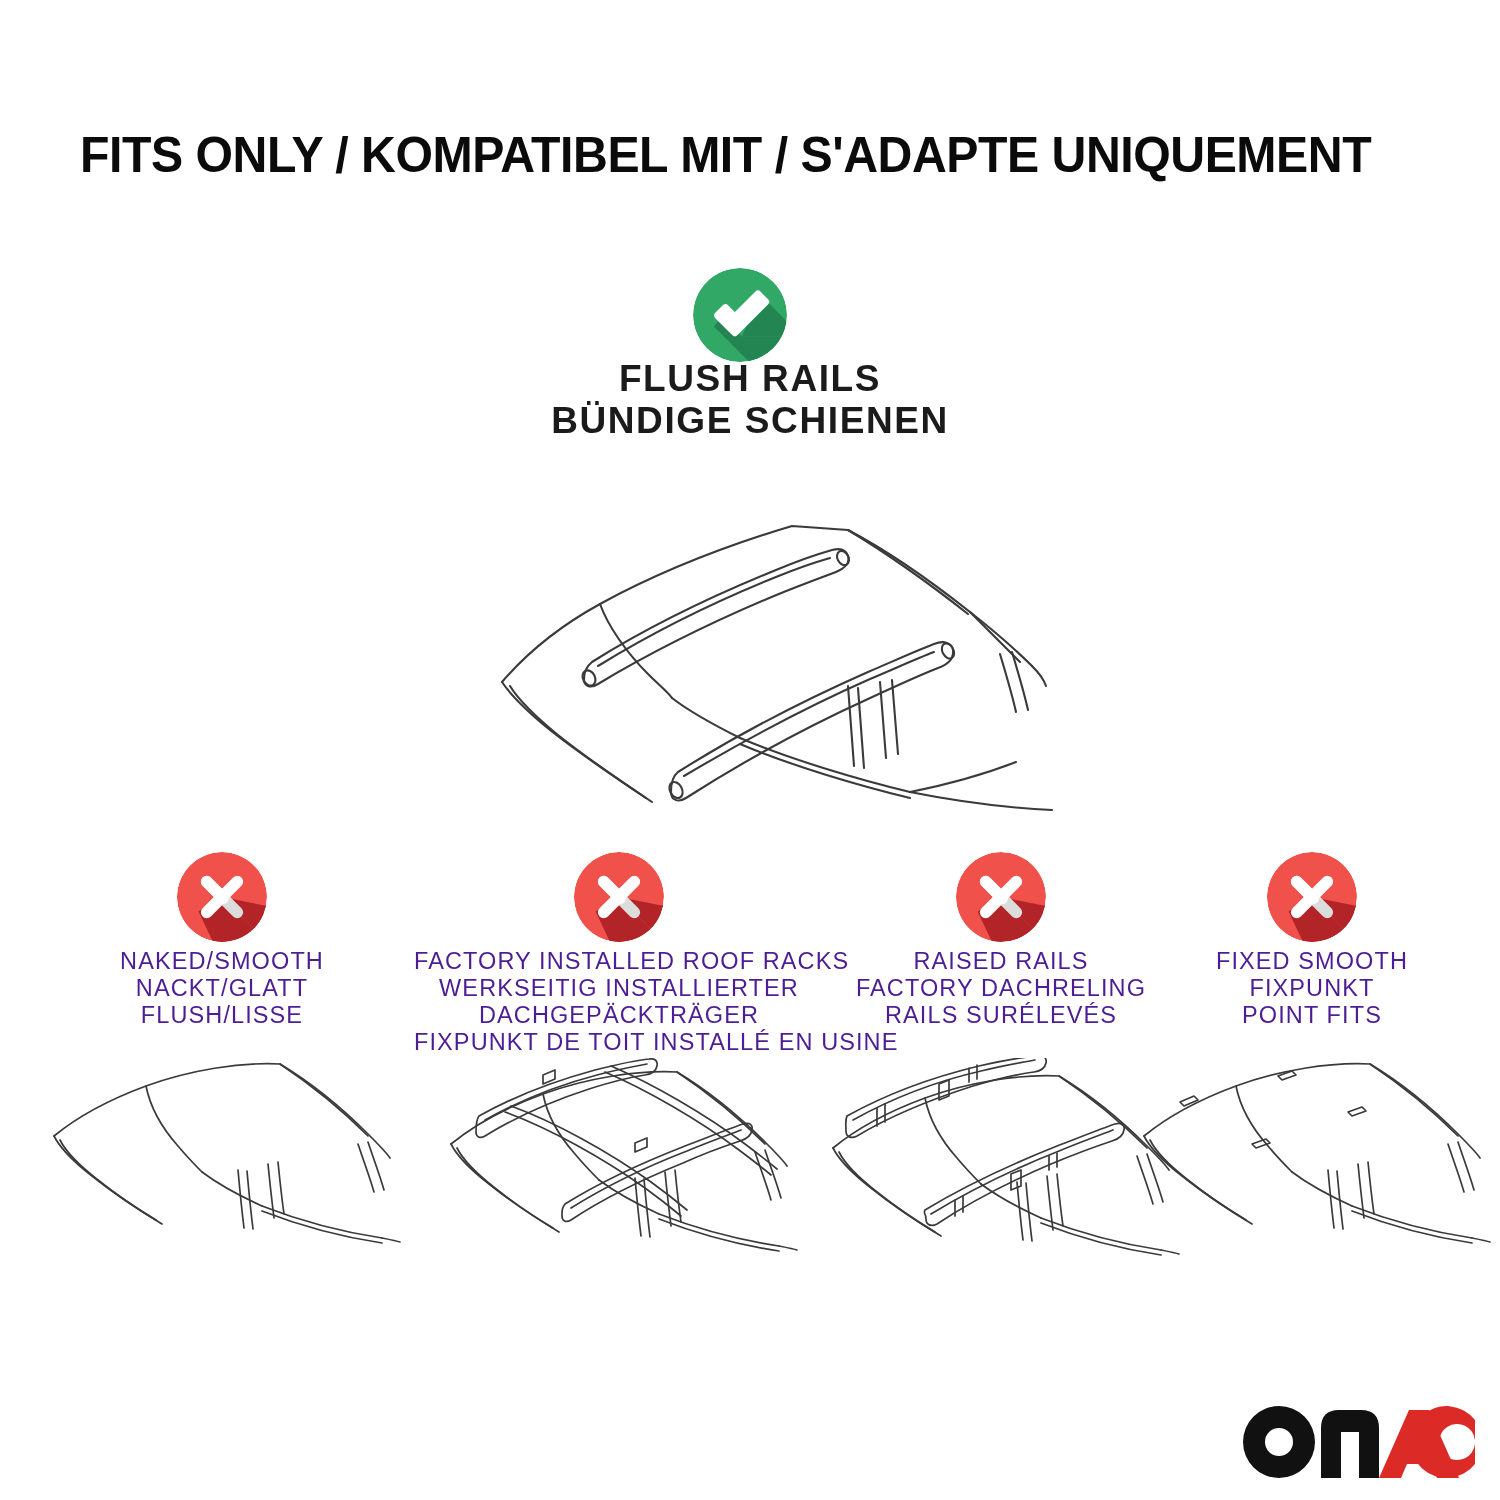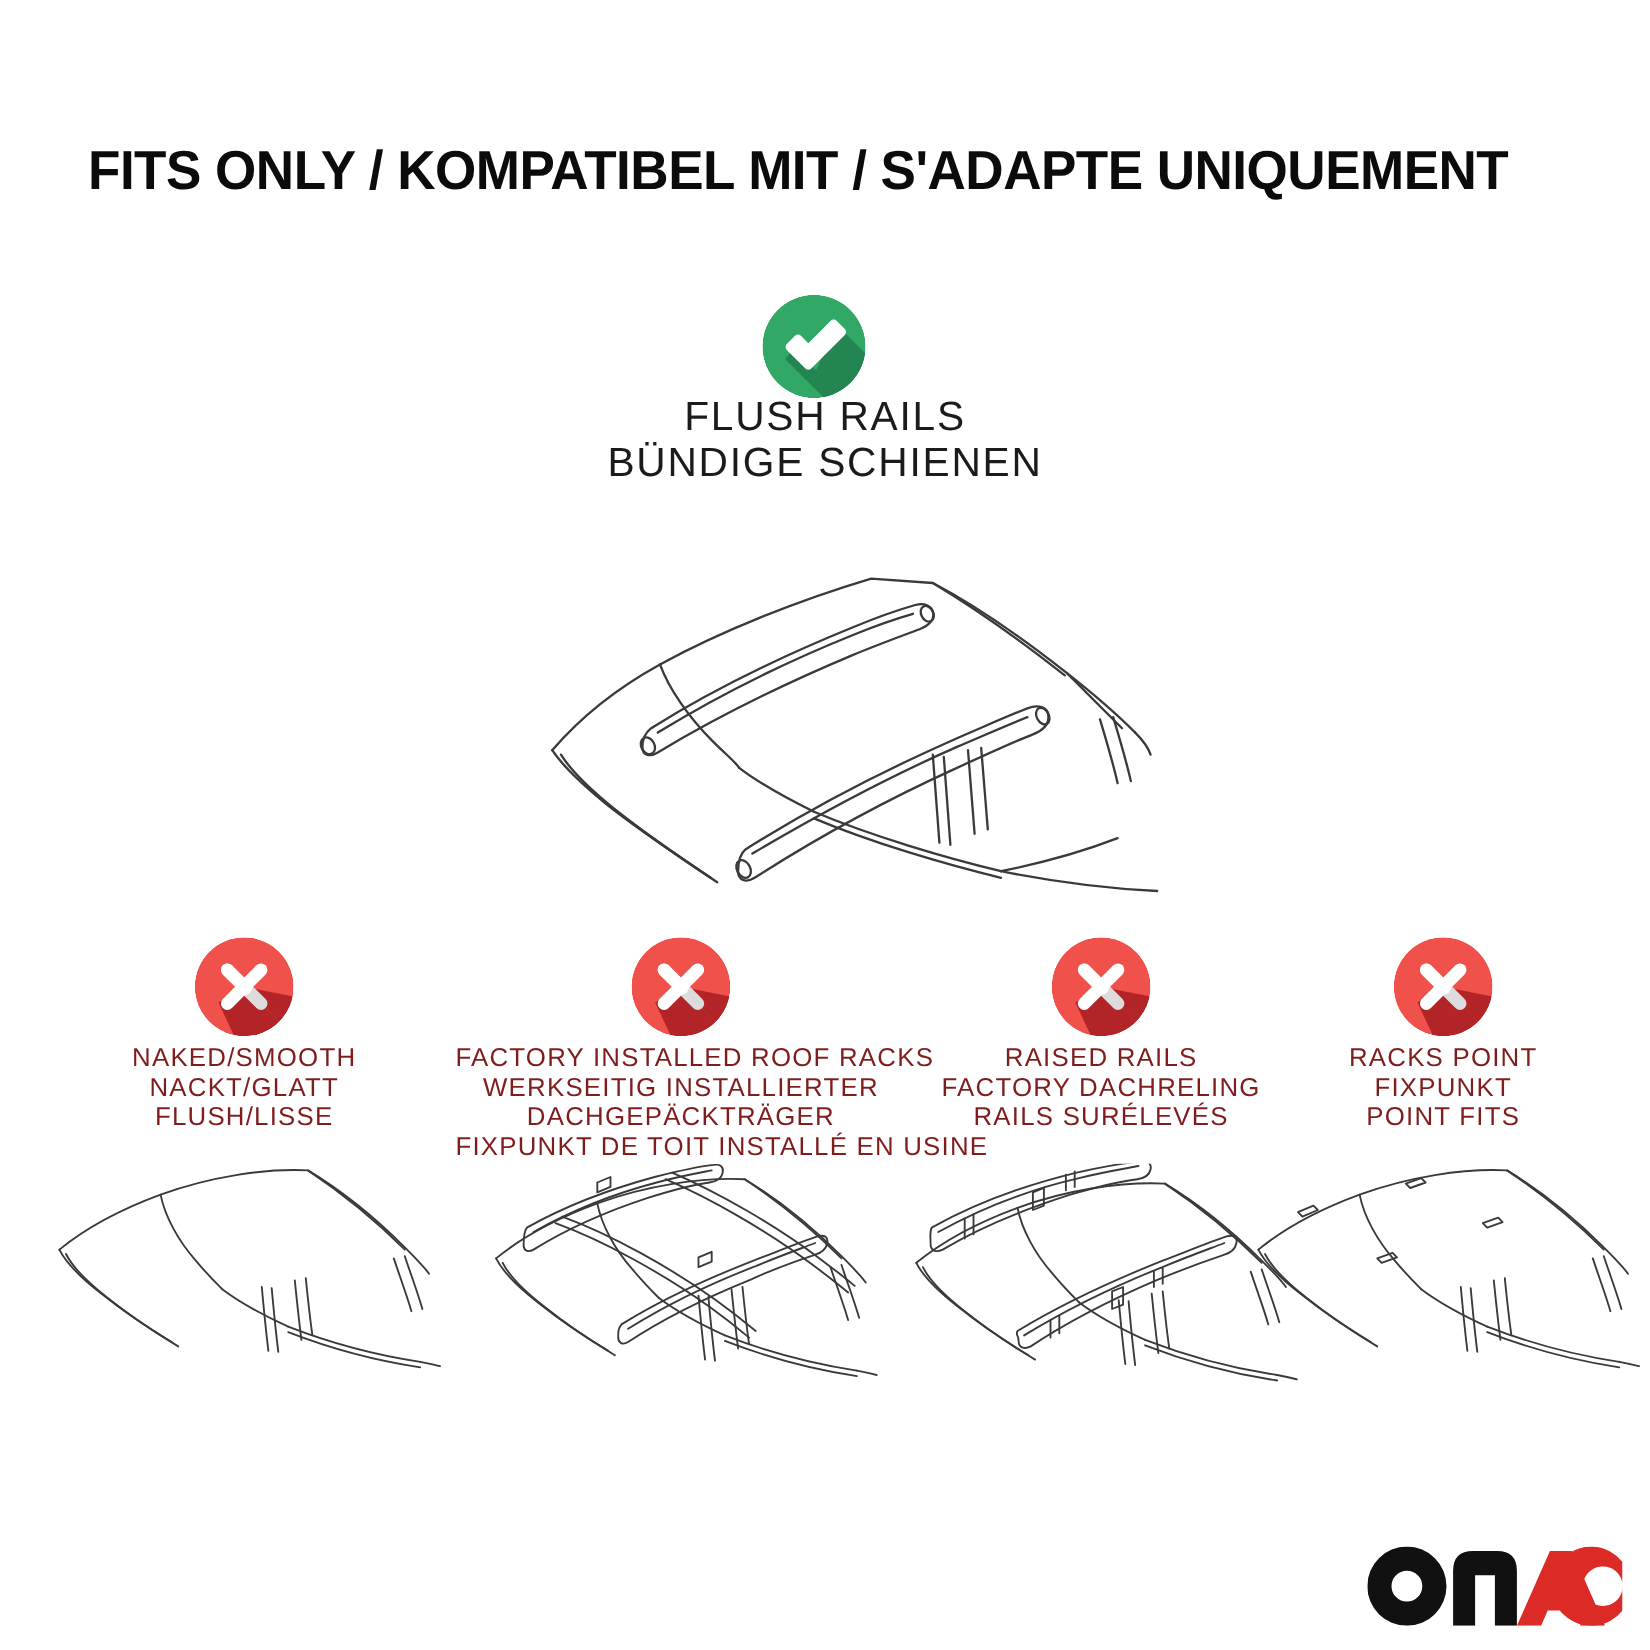--- a/index.html
+++ b/index.html
@@ -53,21 +53,21 @@
   }
   #approved-caption {
     position: absolute;
     left: 400px;
     top: 358px;
     width: 700px;
     text-align: center;
   }
   #approved-caption .cap-line {
     font-size: 37px;
-    font-weight: 400;
+    font-weight: 700;
     letter-spacing: 1.6px;
     color: #1b1b1b;
     line-height: 42px;
     white-space: nowrap;
   }
 
   
   #hero-illustration {
     position: absolute;
     left: 440px;
@@ -94,21 +94,21 @@
     position: absolute;
     top: 96px;
     left: 0;
     width: 100%;
     text-align: center;
   }
   .reject-caption .cap-line {
     font-size: 23.5px;
     font-weight: 300;
     letter-spacing: 1.1px;
-    color: #7f1d1d;
+    color: #4c1d95;
     line-height: 27px;
     white-space: nowrap;
   }
   .reject-illo {
     position: absolute;
     top: 206px;
     left: 0;
     width: 360px;
     height: 225px;
   }
@@ -413,21 +413,21 @@
         <path d="M50 50 L100 60 L100 100 Z" fill="#A81C22" opacity="0.85"></path>
         <g stroke-linecap="round" stroke-width="13" fill="none">
           <path d="M33 33 L67 67" stroke="#DCDCDC"></path>
           <path d="M33 33 L67 67" stroke="#FFFFFF" stroke-dasharray="26 100"></path>
           <path d="M67 33 L33 67" stroke="#FFFFFF"></path>
         </g>
       </g>
     </svg>
   </div>
   <div class="reject-caption">
-    <div class="cap-line">RACKS POINT</div>
+    <div class="cap-line">FIXED SMOOTH</div>
     <div class="cap-line">FIXPUNKT</div>
     <div class="cap-line">POINT FITS</div>
   </div>
   <div class="reject-illo">
     <svg viewBox="0 0 360 225" fill="none" stroke="#3A3A3A" stroke-width="1.7" stroke-linecap="round" stroke-linejoin="round">
       <path d="M12 78 C34 60 66 42 104 28 C148 12 198 4 238 6
                C268 24 300 50 326 76 C338 88 344 94 348 100"></path>
       <path d="M12 78 C18 90 32 104 50 118 C70 134 94 150 114 162"></path>
       <path d="M18 82 C24 94 38 108 56 122 C76 138 100 154 120 166"></path>
       <path d="M104 28 C108 48 120 70 136 88 C146 100 154 108 160 114"></path>

